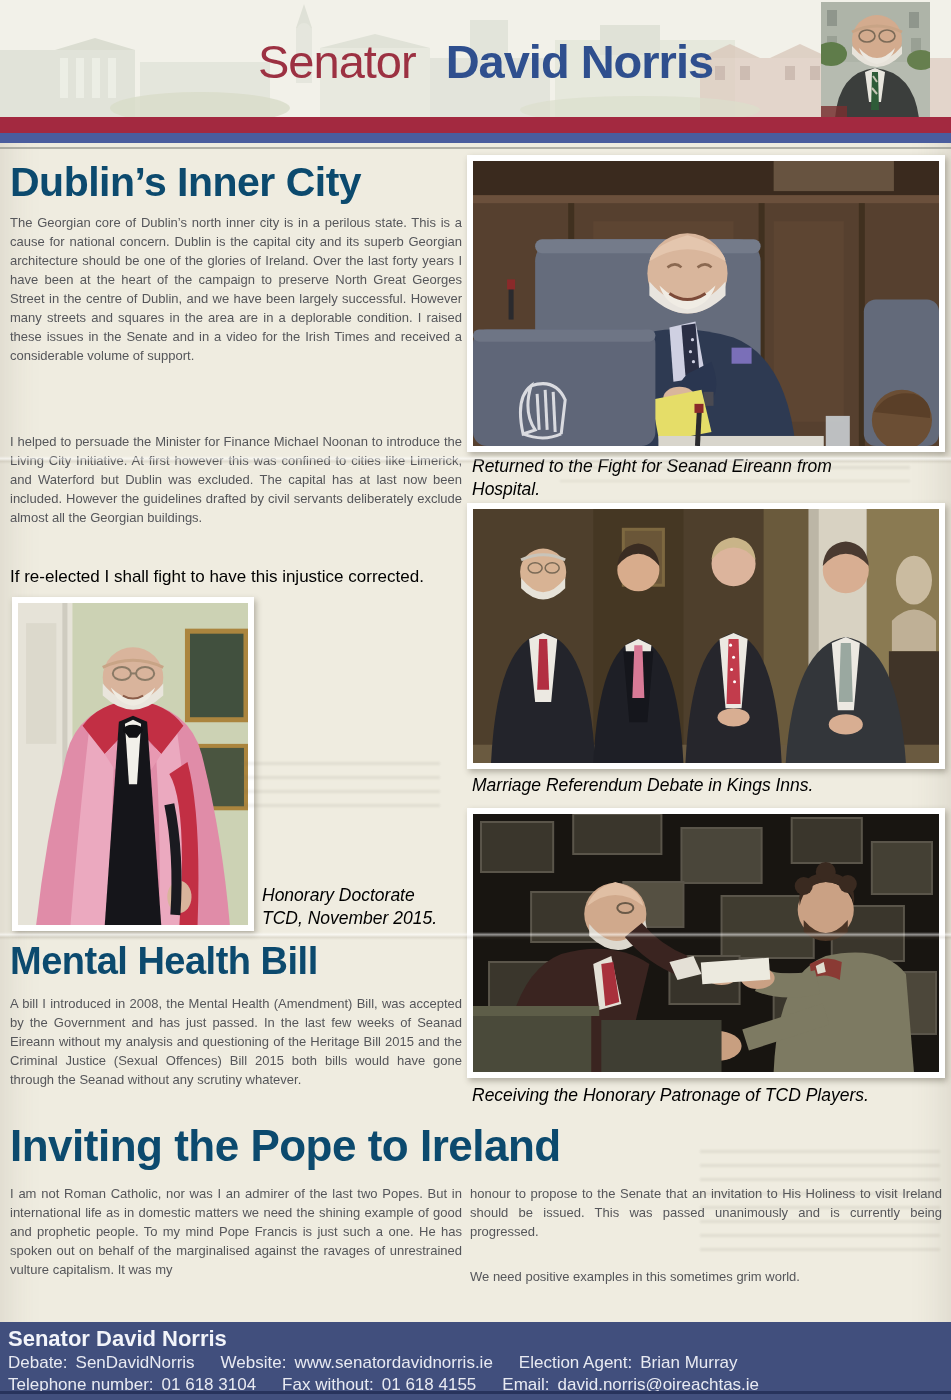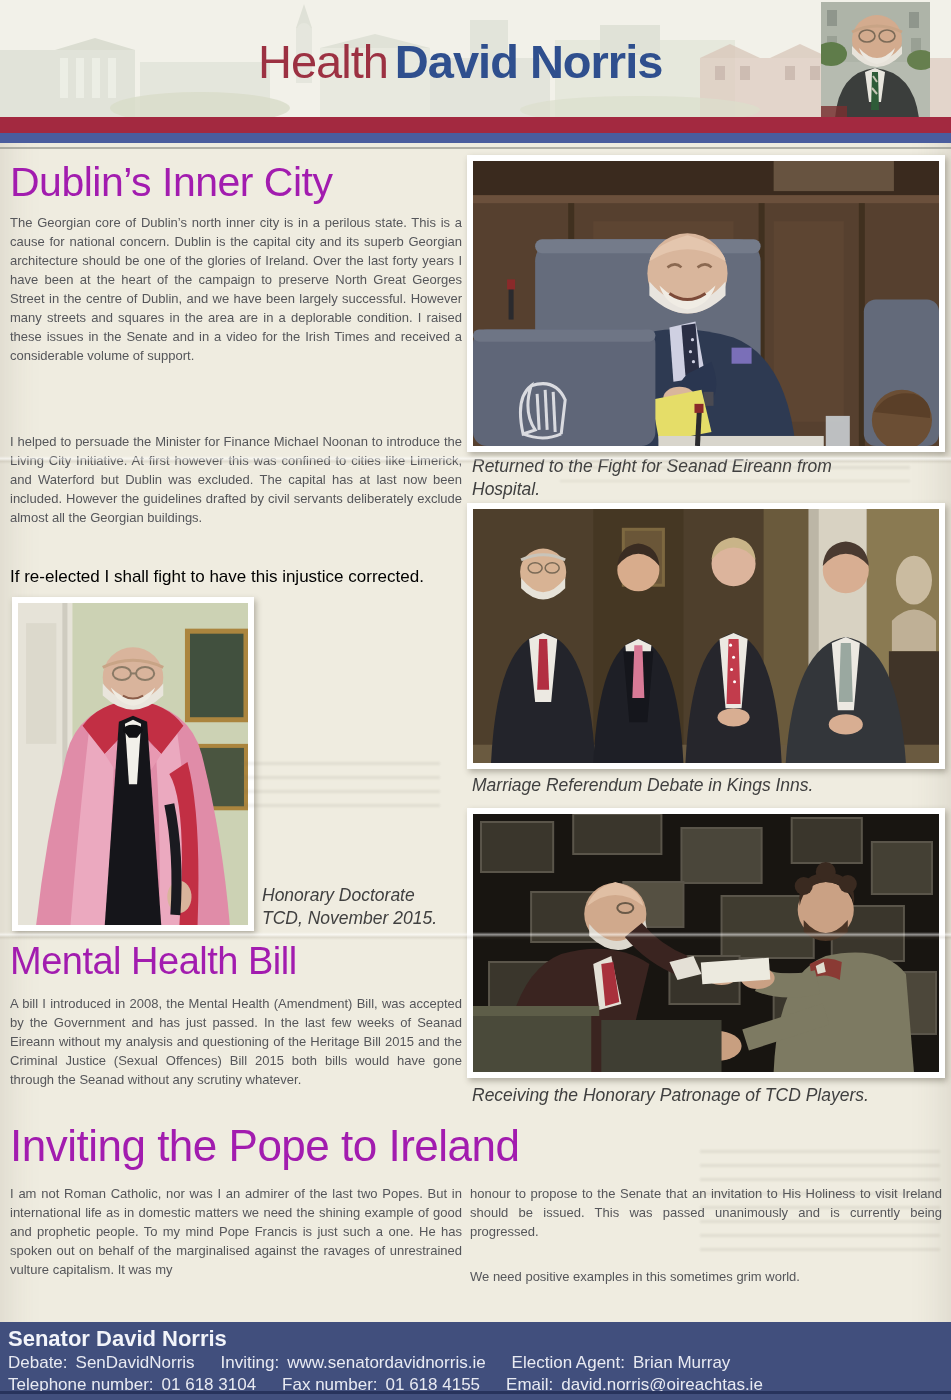--- a/index.html
+++ b/index.html
@@ -5,30 +5,30 @@
   html,body{margin:0;padding:0;}
   body{font-family:"Liberation Sans","DejaVu Sans",sans-serif;background:#888;}
   .page{position:relative;width:951px;height:1400px;background:#efece0;overflow:hidden;
         box-shadow:inset 0 0 40px rgba(90,80,60,.18);}
   
   .hdr{position:absolute;left:0;top:0;width:951px;height:117px;background:#eceade;}
   .hdr svg{position:absolute;left:0;top:0;}
   .hdr-title{position:absolute;left:258px;top:34px;white-space:nowrap;
              font-size:47px;letter-spacing:-1px;}
   .hdr-title .pre{color:#9c3142;font-weight:400;}
-  .hdr-title .name{color:#2f4f8e;font-weight:700;margin-left:7px;}
+  .hdr-title .name{color:#2f4f8e;font-weight:700;margin-left:30px;}
   .portrait{position:absolute;left:821px;top:2px;width:109px;height:116px;overflow:hidden;}
   .stripe-red{position:absolute;left:0;top:117px;width:951px;height:16px;background:#a32940;}
   .stripe-blue{position:absolute;left:0;top:133px;width:951px;height:10px;background:#4a5d9e;}
   .hairline{position:absolute;left:0;top:147px;width:951px;height:2px;background:#8f9089;opacity:.65;}
   
-  .h1{position:absolute;color:#a21caf;font-weight:400;letter-spacing:-.5px;line-height:1;}
+  .h1{position:absolute;color:#0c4a6e;font-weight:700;letter-spacing:-.5px;line-height:1;}
   .body-txt{position:absolute;color:#55565a;font-size:13px;line-height:19px;text-align:justify;}
   .pledge{position:absolute;color:#000000;font-size:17px;}
-  .caption{position:absolute;color:#404040;font-size:17.5px;font-style:italic;line-height:23px;}
+  .caption{position:absolute;color:#000000;font-size:17.5px;font-style:italic;line-height:23px;}
   
   .photo{position:absolute;background:#fff;padding:6px;box-shadow:2px 3px 6px rgba(60,55,40,.35);}
   .photo svg{display:block;}
   
   .footer{position:absolute;left:0;top:1322px;width:951px;height:78px;background:#414f7d;}
   .footer .f-name{position:absolute;left:8px;top:4px;color:#f2f4fa;font-size:22px;font-weight:700;}
   .f-line{position:absolute;left:8px;color:#e8eaf2;font-size:17px;white-space:nowrap;}
   .f-line .lab{margin-right:8px;}
   .f-line .val{margin-right:26px;}
   .f-bottomline{position:absolute;left:0;top:1391px;width:951px;height:3px;background:#27335c;}
@@ -71,21 +71,21 @@
       <rect x="715" y="66" width="10" height="14" fill="#b49a8a"></rect>
         <rect x="740" y="66" width="10" height="14" fill="#b49a8a"></rect>
       <rect x="785" y="66" width="10" height="14" fill="#b49a8a"></rect>
         <rect x="810" y="66" width="10" height="14" fill="#b49a8a"></rect>
 
       <ellipse cx="200" cy="108" rx="90" ry="16" fill="#c4caac" opacity=".8"></ellipse>
       <ellipse cx="640" cy="110" rx="120" ry="14" fill="#c9cfb2" opacity=".7"></ellipse>
       <rect width="951" height="117" fill="#ffffff" opacity=".34"></rect>
     </svg>
     <div class="hdr-title">
-      <span class="pre">Health</span><span class="name">David Norris</span>
+      <span class="pre">Senator</span><span class="name">David Norris</span>
     </div>
     <div class="portrait">
       <svg width="109" height="116" viewBox="0 0 109 116">
         <rect width="109" height="116" fill="#b6bbb0"></rect>
         <rect x="0" y="0" width="109" height="60" fill="#aeb4a8"></rect>
         <rect x="6" y="8" width="10" height="16" fill="#8f968c"></rect>
           <rect x="88" y="10" width="10" height="16" fill="#8f968c"></rect>
         <rect x="6" y="34" width="10" height="14" fill="#99a094"></rect>
           <rect x="90" y="36" width="10" height="14" fill="#99a094"></rect>
         <ellipse cx="10" cy="52" rx="16" ry="12" fill="#5f7c4a"></ellipse>
@@ -329,21 +329,21 @@
 
   <div class="crease" style="top:456px;"></div>
   <div class="crease" style="top:932px;"></div>
   <div class="ghost" style="left:560px;top:466px;width:350px;height:16px;"></div>
   <div class="ghost" style="left:240px;top:762px;width:200px;height:50px;"></div>
   <div class="ghost" style="left:700px;top:1150px;width:240px;height:110px;"></div>
 
   <div class="footer">
     <div class="f-name">Senator David Norris</div>
     <div class="f-line" style="top:31px;">
-      <span class="lab">Debate:</span><span class="val">SenDavidNorris</span><span class="lab">Inviting:</span><span class="val">www.senatordavidnorris.ie</span><span class="lab">Election Agent:</span><span class="val">Brian Murray</span>
+      <span class="lab">Debate:</span><span class="val">SenDavidNorris</span><span class="lab">Website:</span><span class="val">www.senatordavidnorris.ie</span><span class="lab">Election Agent:</span><span class="val">Brian Murray</span>
     </div>
     <div class="f-line" style="top:53px;">
-      <span class="lab">Telephone number:</span><span class="val">01 618 3104</span><span class="lab">Fax number:</span><span class="val">01 618 4155</span><span class="lab">Email:</span><span class="val">david.norris@oireachtas.ie</span>
+      <span class="lab">Telephone number:</span><span class="val">01 618 3104</span><span class="lab">Fax without:</span><span class="val">01 618 4155</span><span class="lab">Email:</span><span class="val">david.norris@oireachtas.ie</span>
     </div>
   </div>
   <div class="f-bottomline"></div>
 
 </div>
 
 </body></html>

